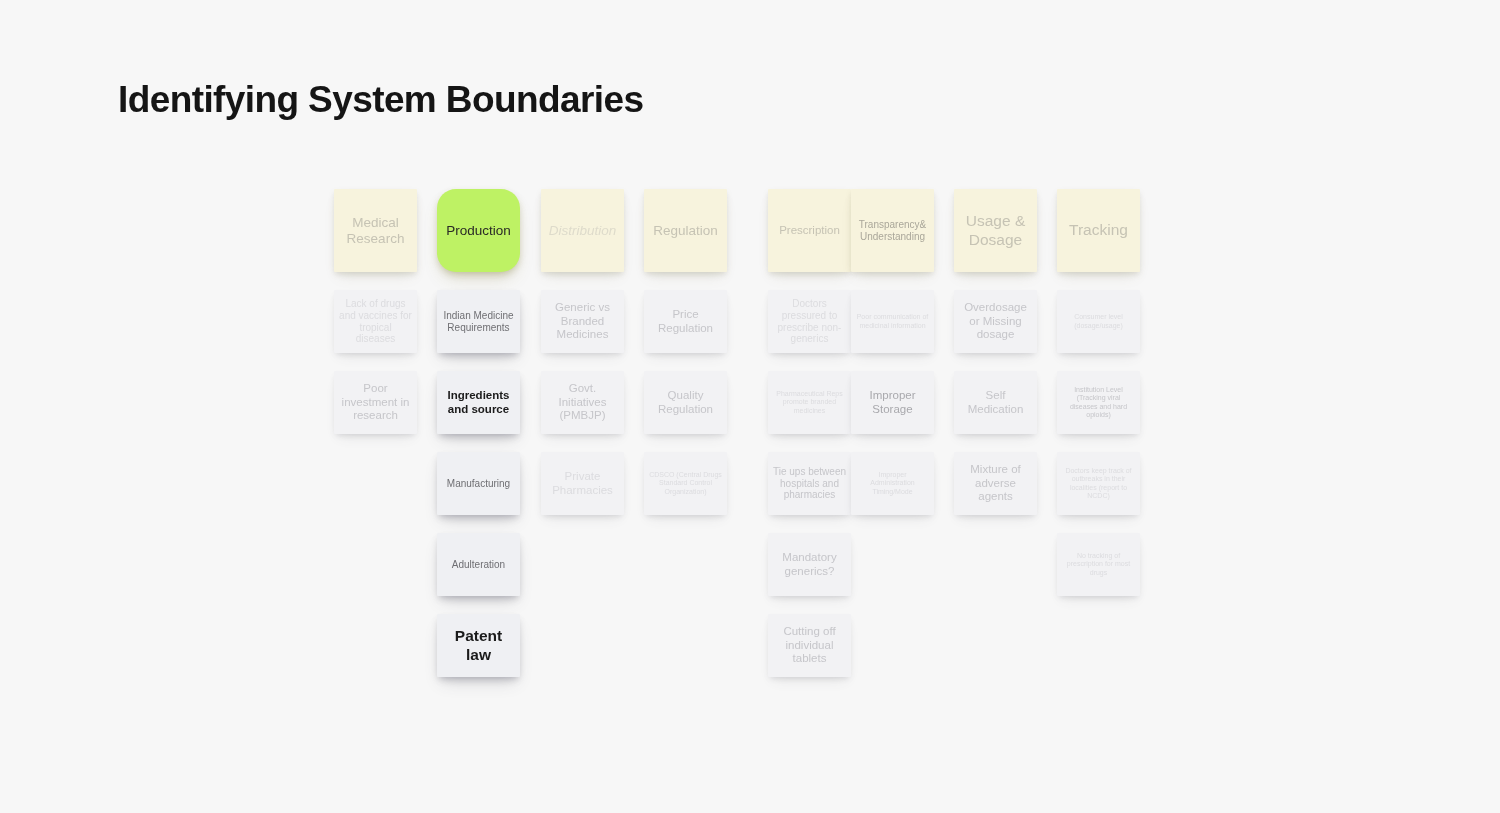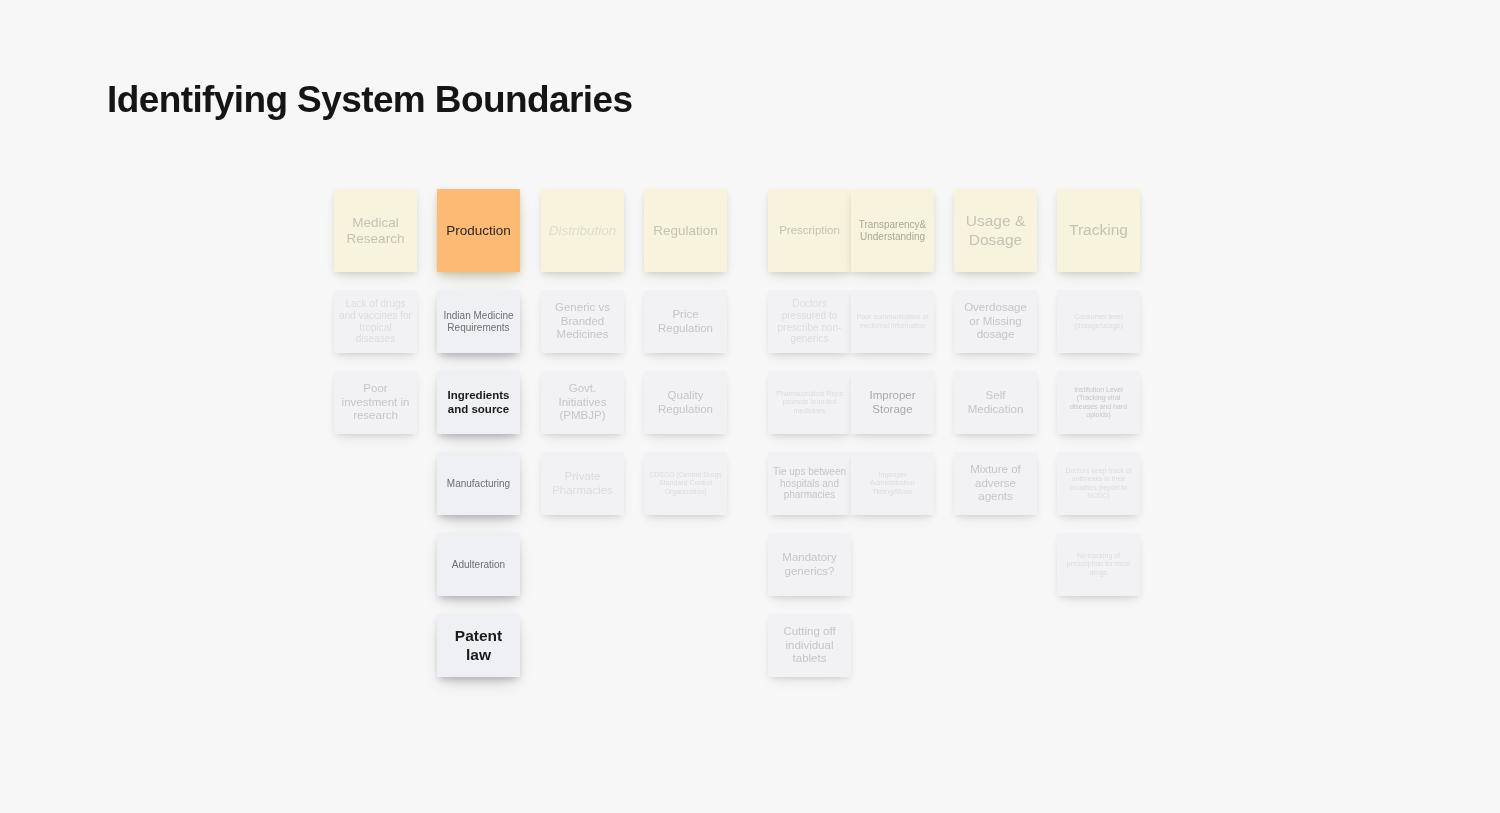--- a/index.html
+++ b/index.html
@@ -17,21 +17,21 @@
 
   #board {
     position: absolute;
     left: 0; top: 0;
     width: 1500px;
     height: 813px;
   }
 
   #page-title {
     position: absolute;
-    left: 107px;
+    left: 118px;
     top: 79px;
     font-size: 37px;
     font-weight: 800;
     letter-spacing: -0.6px;
     color: #151515;
     white-space: nowrap;
     font-family: "Liberation Sans", sans-serif;
   }
 
   .column {
@@ -56,23 +56,24 @@
 
   
   .note.header {
     height: 83px;
     margin-bottom: 18px;
     background: #f7f3dd;
     box-shadow: 0 3px 6px -1px rgba(120,115,80,0.22),
                 0 8px 14px -6px rgba(120,115,80,0.18);
   }
   .note.header.active {
-    background: #fdba74;
+    background: #bef264;
     box-shadow: 0 3px 7px -1px rgba(120,112,40,0.30),
                 0 10px 18px -6px rgba(120,112,40,0.26);
+    border-radius: 19px;
   }
 
   
   .note.body {
     height: 63px;
     margin-bottom: 18px;
     background: #f2f2f4;
     box-shadow: 0 3px 6px -2px rgba(90,90,100,0.18),
                 0 7px 13px -6px rgba(90,90,100,0.16);
   }

